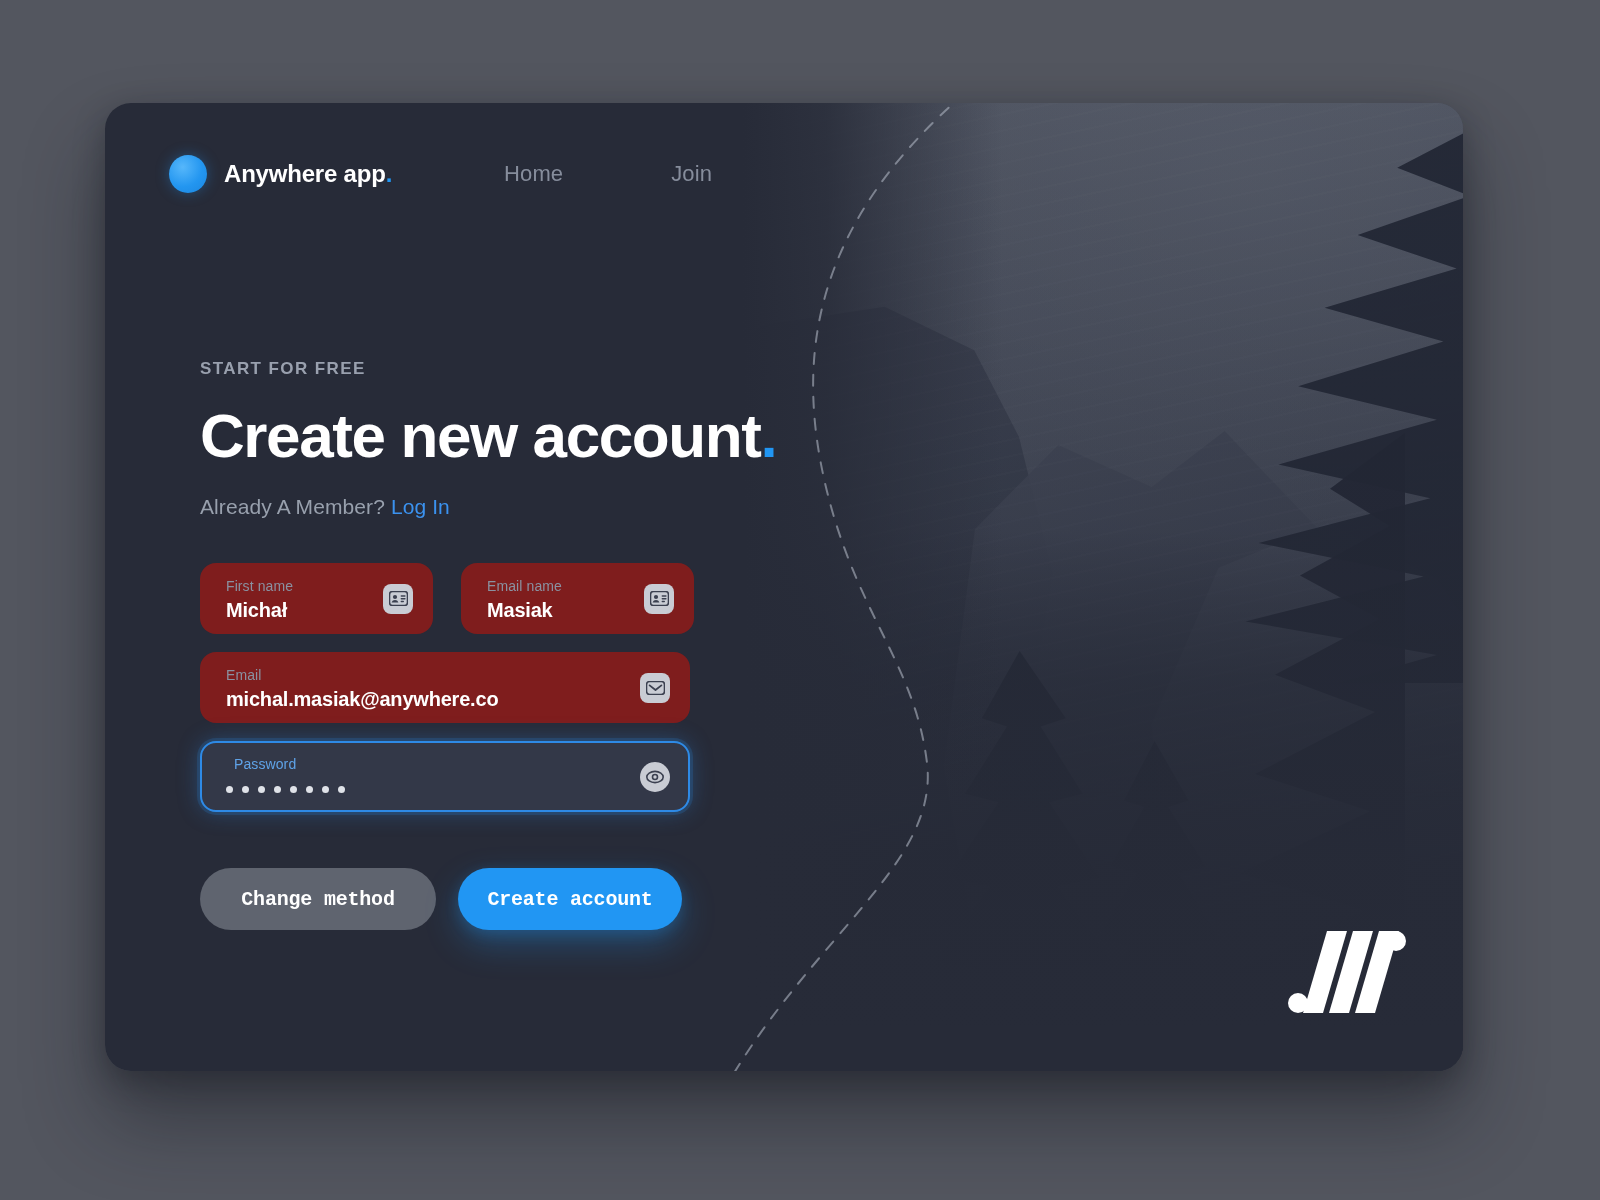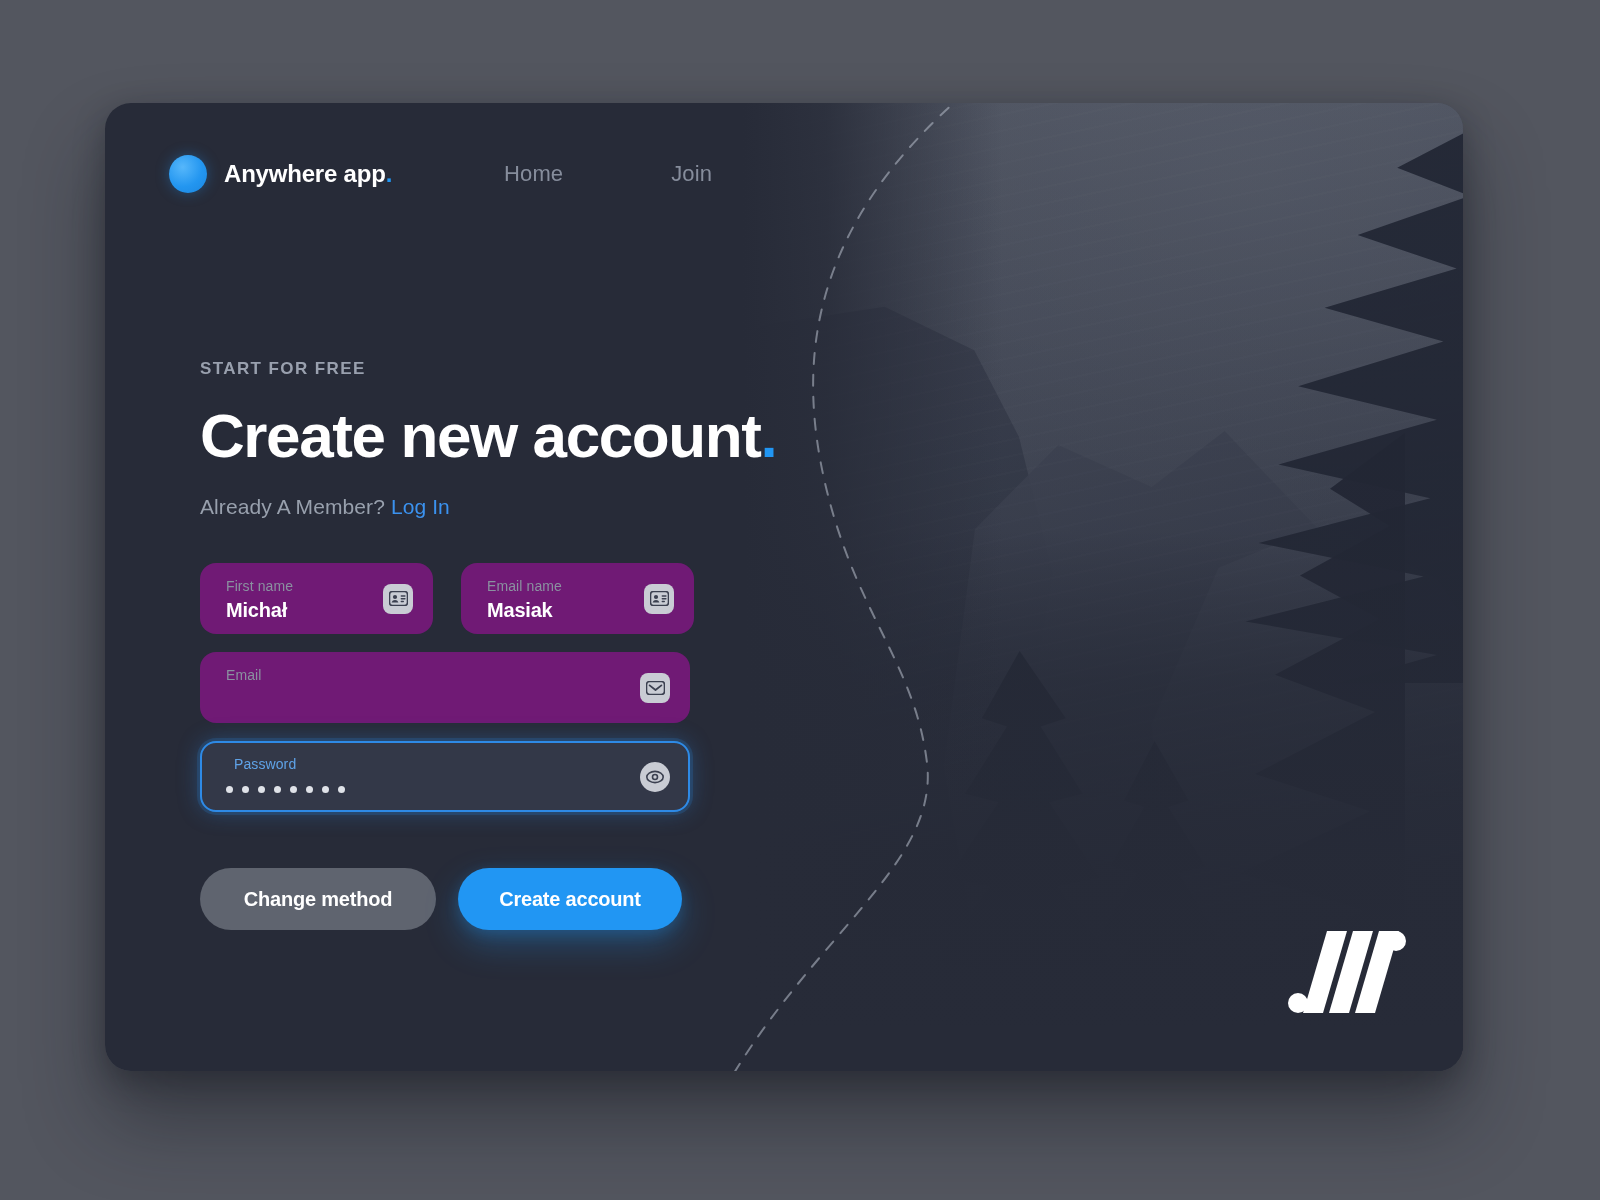--- a/index.html
+++ b/index.html
@@ -201,21 +201,21 @@
     color: #98a0ad;
     letter-spacing: .1px;
   }
   .member a { color: #3b92ef; text-decoration: none; }
 
   
   .fields { margin-top: 44px; }
   .row { display: flex; gap: 28px; }
   .field {
     position: relative;
-    background: #701a75;
+    background: #7f1d1d;
     border-radius: 16px;
     height: 71px;
     padding: 13px 22px 0 24px;
     border: 2px solid transparent;
   }
   .field.half { width: 233px; }
   .field.full { width: 490px; margin-top: 18px; }
   .field-label {
     display: block;
     color: #8a91a0;
@@ -270,21 +270,21 @@
     background: #c9ccd4;
     display: flex; align-items: center; justify-content: center;
   }
 
   
   .actions { margin-top: 56px; display: flex; gap: 22px; }
   .btn {
     border: none;
     border-radius: 34px;
     height: 62px;
-    font-family: Liberation Sans, sans-serif;
+    font-family: Liberation Mono, monospace;
     font-size: 20px;
     font-weight: bold;
     letter-spacing: -.2px;
     color: #ffffff;
     cursor: pointer;
   }
   .btn-secondary {
     width: 236px;
     background: #5f646f;
   }
@@ -383,20 +383,21 @@
               <rect x="11.6" y="7" width="5" height="1.5" rx=".7" fill="#3b4050"></rect>
               <rect x="11.6" y="9.8" width="3.4" height="1.5" rx=".7" fill="#3b4050"></rect>
             </svg>
           </span>
         </div>
 
       </div>
 
       <div class="field full">
         <span class="field-label">Email</span>
+        <span class="field-value">michal.masiak@anywhere.co</span>
         <span class="field-icon">
           <svg width="19" height="14" viewBox="0 0 19 14" aria-hidden="true">
             <rect x="0.5" y="0.5" width="18" height="13" rx="3.2" fill="none" stroke="#3b4050" stroke-width="1.6"></rect>
             <path d="M3.6 4.4l5.9 4.6 5.9-4.6" fill="none" stroke="#3b4050" stroke-width="1.8" stroke-linecap="round" stroke-linejoin="round"></path>
           </svg>
         </span>
       </div>
 
       <div class="field full focused">
         <span class="field-label">Password</span>

